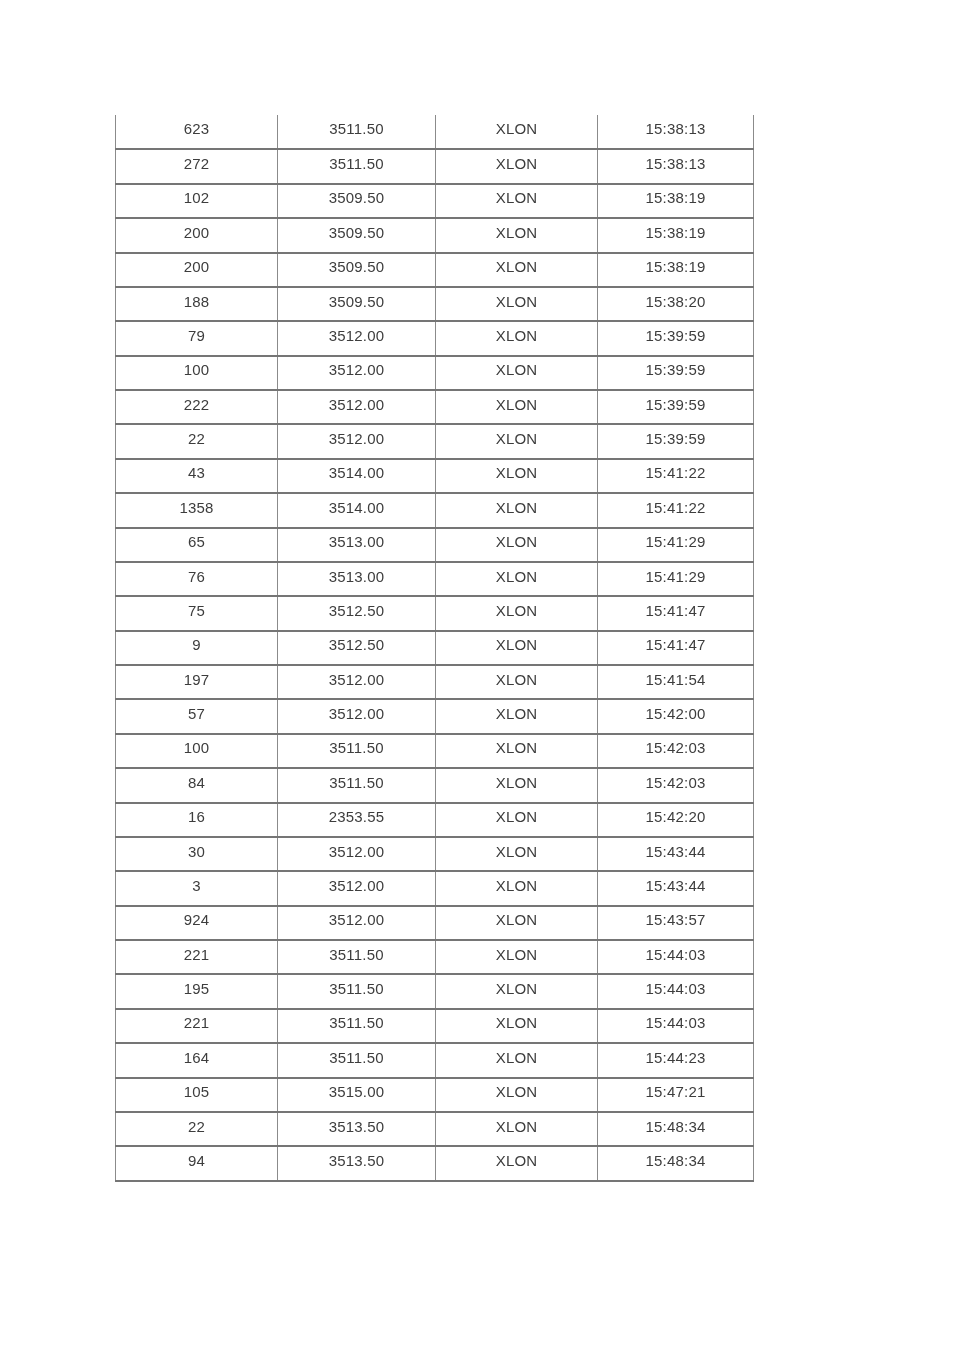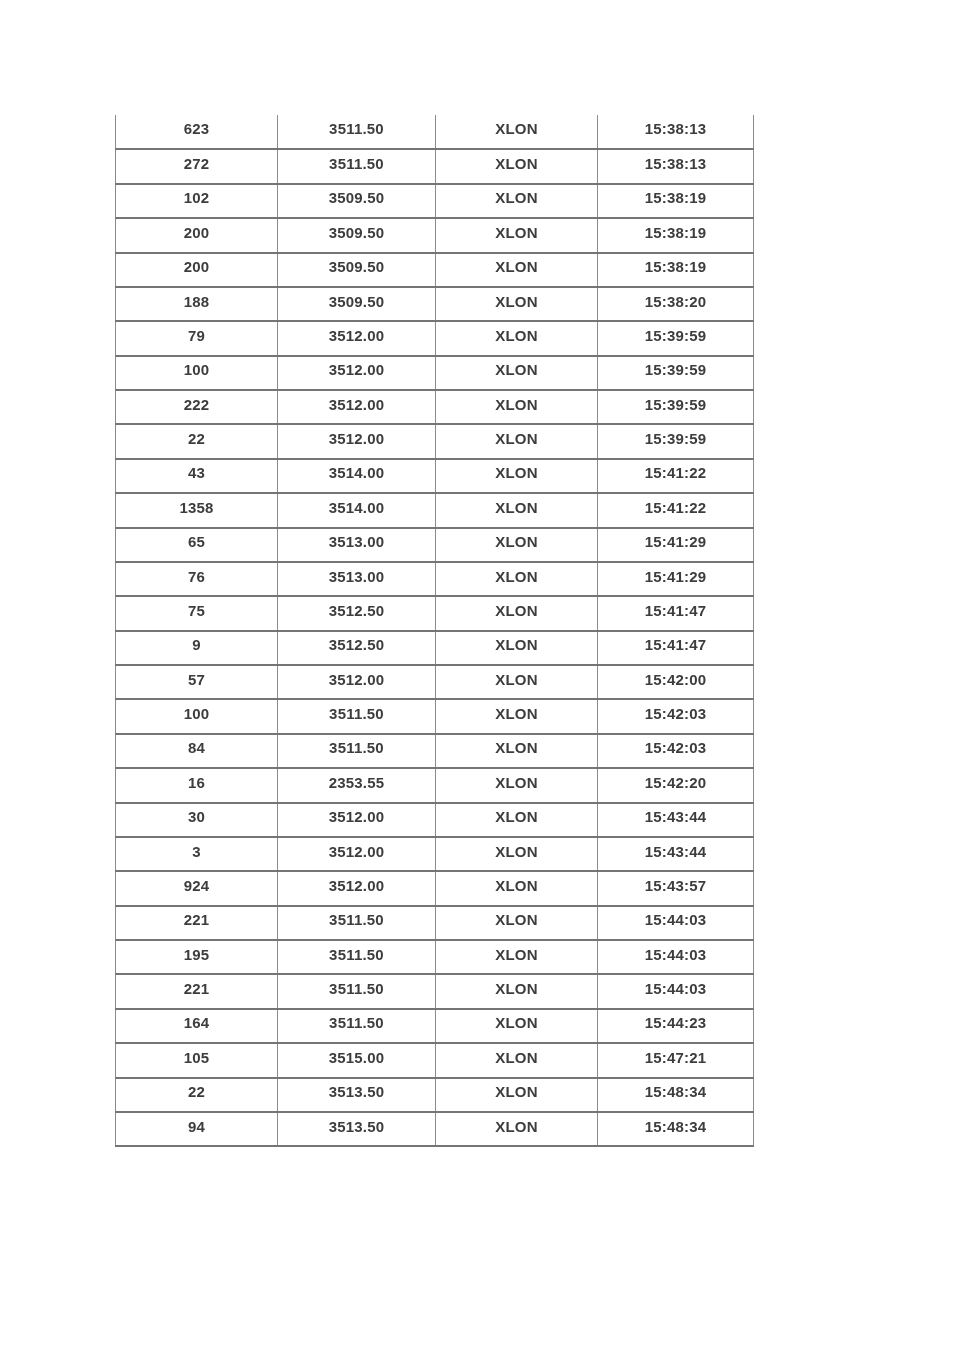--- a/index.html
+++ b/index.html
@@ -6,21 +6,20 @@
   html, body {
     background: #ffffff;
     font-family: "Liberation Sans", "DejaVu Sans", sans-serif;
   }
   .page {
     position: relative;
     width: 965px;
     height: 1365px;
     background: #ffffff;
     overflow: hidden;
-    font-weight: bold;
   }
   table.trades {
     position: absolute;
     left: 115px;
     top: 115px;
     width: 638px;
     border-collapse: collapse;
     table-layout: fixed;
   }
   table.trades td {
@@ -149,20 +148,26 @@
           <td>XLON</td>
           <td>15:41:47</td>
         </tr>
         <tr>
           <td>9</td>
           <td>3512.50</td>
           <td>XLON</td>
           <td>15:41:47</td>
         </tr>
         <tr>
+          <td>197</td>
+          <td>3512.00</td>
+          <td>XLON</td>
+          <td>15:41:54</td>
+        </tr>
+        <tr>
           <td>57</td>
           <td>3512.00</td>
           <td>XLON</td>
           <td>15:42:00</td>
         </tr>
         <tr>
           <td>100</td>
           <td>3511.50</td>
           <td>XLON</td>
           <td>15:42:03</td>

